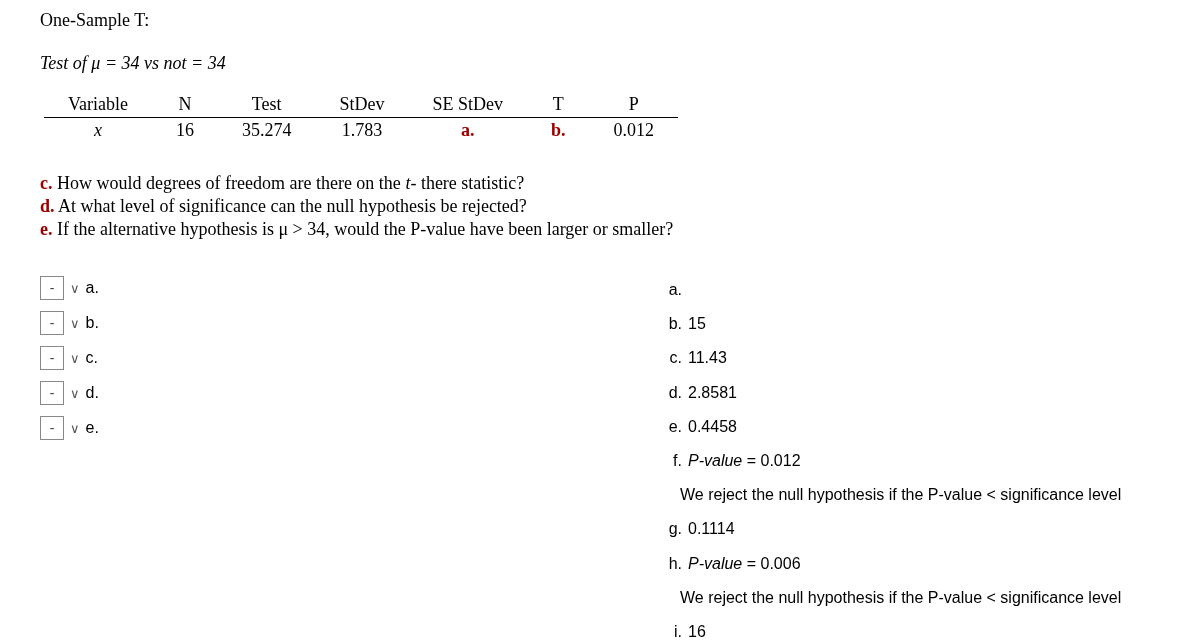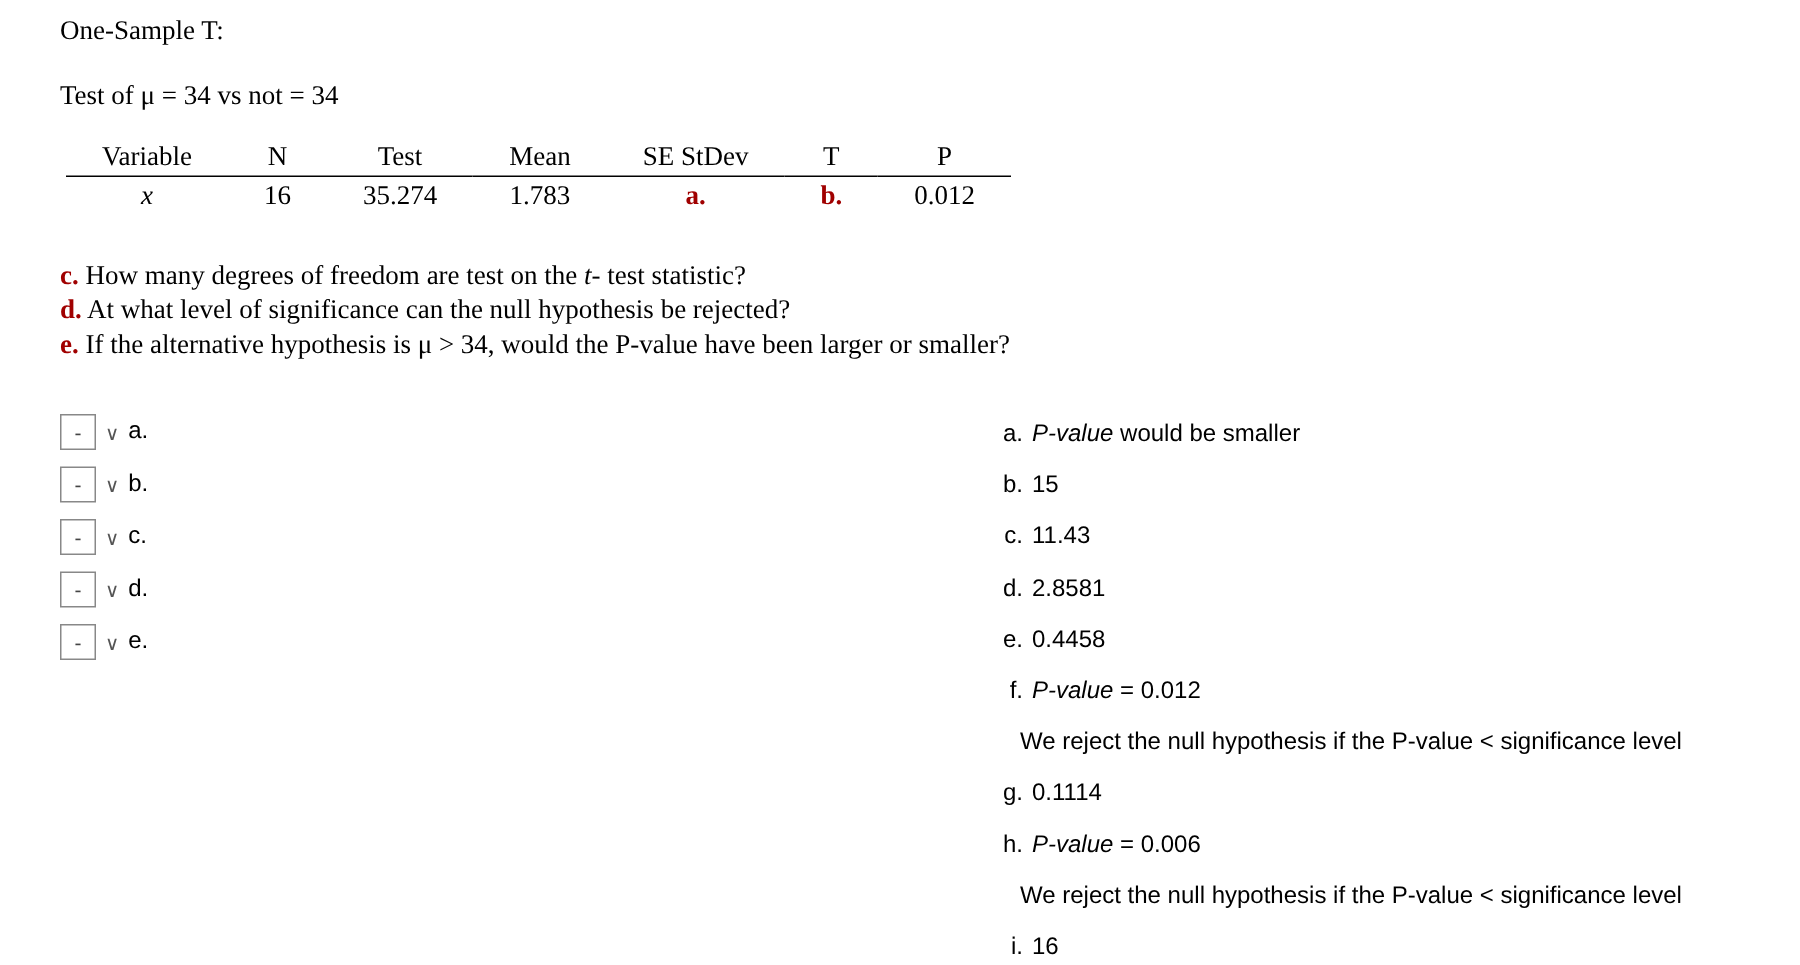--- a/index.html
+++ b/index.html
@@ -10,20 +10,21 @@
       padding: 10px 40px;
       width: 1200px;
       box-sizing: border-box;
     }
     .heading {
       font-weight: normal;
       margin-bottom: 22px;
     }
     .hypothesis {
       margin-bottom: 18px;
+      font-style: italic;
     }
     .stat-table {
       border-collapse: collapse;
       margin-bottom: 30px;
       margin-left: 4px;
     }
     .stat-table th {
       font-weight: normal;
       padding: 2px 24px;
       border-bottom: 1px solid #000;
@@ -99,39 +100,39 @@
 <div class="heading">One-Sample T:</div>
 
 <div class="hypothesis">Test of μ = 34 vs not = 34</div>
 
 <table class="stat-table">
   <tbody>
       <tr>
     <th>Variable</th>
     <th>N</th>
     <th>Test</th>
-    <th>Mean</th>
+    <th>StDev</th>
     <th>SE StDev</th>
     <th>T</th>
     <th>P</th>
   </tr>
   <tr>
     <td class="italic">x</td>
     <td>16</td>
     <td>35.274</td>
     <td>1.783</td>
     <td class="bold-red">a.</td>
     <td class="bold-red">b.</td>
     <td>0.012</td>
   </tr>
 </tbody>
   </table>
 
 <div class="question-line">
-  <span class="bold-red">c.</span><span> How many degrees of freedom are test on the </span><span class="italic">t-</span><span> test statistic?</span>
+  <span class="bold-red">c.</span><span> How would degrees of freedom are there on the </span><span class="italic">t-</span><span> there statistic?</span>
 </div>
 <div class="question-line">
   <span class="bold-red">d.</span><span> At what level of significance can the null hypothesis be rejected?</span>
 </div>
 <div class="question-line">
   <span class="bold-red">e.</span><span> If the alternative hypothesis is μ &gt; 34, would the P-value have been larger or smaller?</span>
 </div>
 
 <div class="columns">
   <div class="left-col">
@@ -158,21 +159,20 @@
     <div class="match-row">
       <div class="select-box">-</div>
       <span class="chevron">∨</span>
       <span class="match-label">e.</span>
     </div>
   </div>
 
   <div class="right-col">
     <div class="ans-row">
       <span class="ans-letter">a.</span>
-      <span><span class="ans-text-italic">P-value</span><span> would be smaller</span></span>
     </div>
     <div class="ans-row">
       <span class="ans-letter">b.</span>
       <span>15</span>
     </div>
     <div class="ans-row">
       <span class="ans-letter">c.</span>
       <span>11.43</span>
     </div>
     <div class="ans-row">

